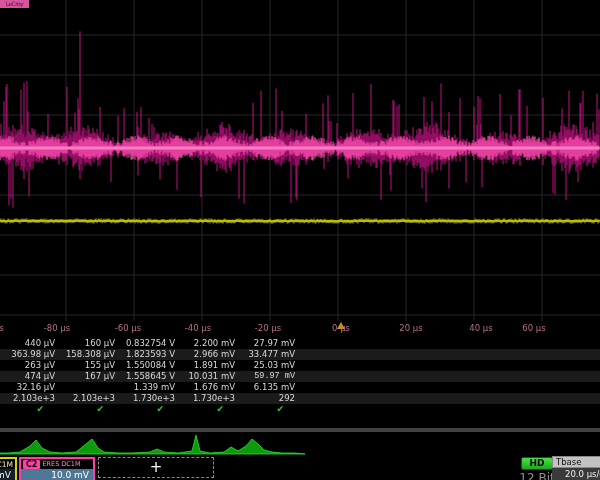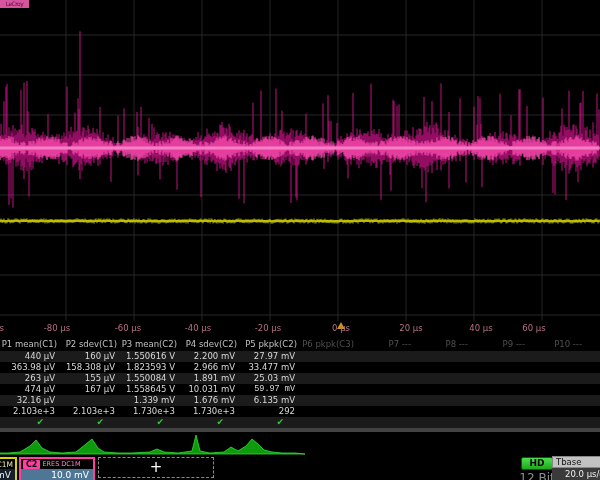--- a/index.html
+++ b/index.html
@@ -104,37 +104,24 @@
       <div class="tlab" style="left: 128px;">-60 µs</div>
       <div class="tlab" style="left: 198px;">-40 µs</div>
       <div class="tlab" style="left: 268px;">-20 µs</div>
       <div class="tlab" style="left: 341px;">0 µs</div>
       <div class="tlab" style="left: 411px;">20 µs</div>
       <div class="tlab" style="left: 481px;">40 µs</div>
       <div class="tlab" style="left: 534px;">60 µs</div>
     </div>
 
   <div id="measure-table">
-      <div class="trow thead">
-        <div class="tcell" style="width: 60px;">P1 mean(C1)</div>
-        <div class="tcell" style="width: 60px;">P2 sdev(C1)</div>
-        <div class="tcell" style="width: 60px;">P3 mean(C2)</div>
-        <div class="tcell" style="width: 60px;">P4 sdev(C2)</div>
-        <div class="tcell" style="width: 60px;">P5 pkpk(C2)</div>
-        <div class="tcell dim" style="width: 57px;">P6 pkpk(C3)</div>
-        <div class="tcell dim" style="width: 57px;">P7 ---</div>
-        <div class="tcell dim" style="width: 57px;">P8 ---</div>
-        <div class="tcell dim" style="width: 57px;">P9 ---</div>
-        <div class="tcell dim" style="width: 57px;">P10 ---</div>
-        <div class="tcell dim" style="width: 57px;">P11</div>
-      </div>
       <div class="trow">
         <div class="tcell" style="width: 60px;">440 µV</div>
         <div class="tcell" style="width: 60px;">160 µV</div>
-        <div class="tcell" style="width: 60px;">1.550616 V</div>
+        <div class="tcell" style="width: 60px;">0.832754 V</div>
         <div class="tcell" style="width: 60px;">2.200 mV</div>
         <div class="tcell" style="width: 60px;">27.97 mV</div>
         <div class="tcell" style="width: 57px;"></div>
         <div class="tcell" style="width: 57px;"></div>
         <div class="tcell" style="width: 57px;"></div>
         <div class="tcell" style="width: 57px;"></div>
         <div class="tcell" style="width: 57px;"></div>
         <div class="tcell" style="width: 57px;"></div>
       </div>
       <div class="trow">

